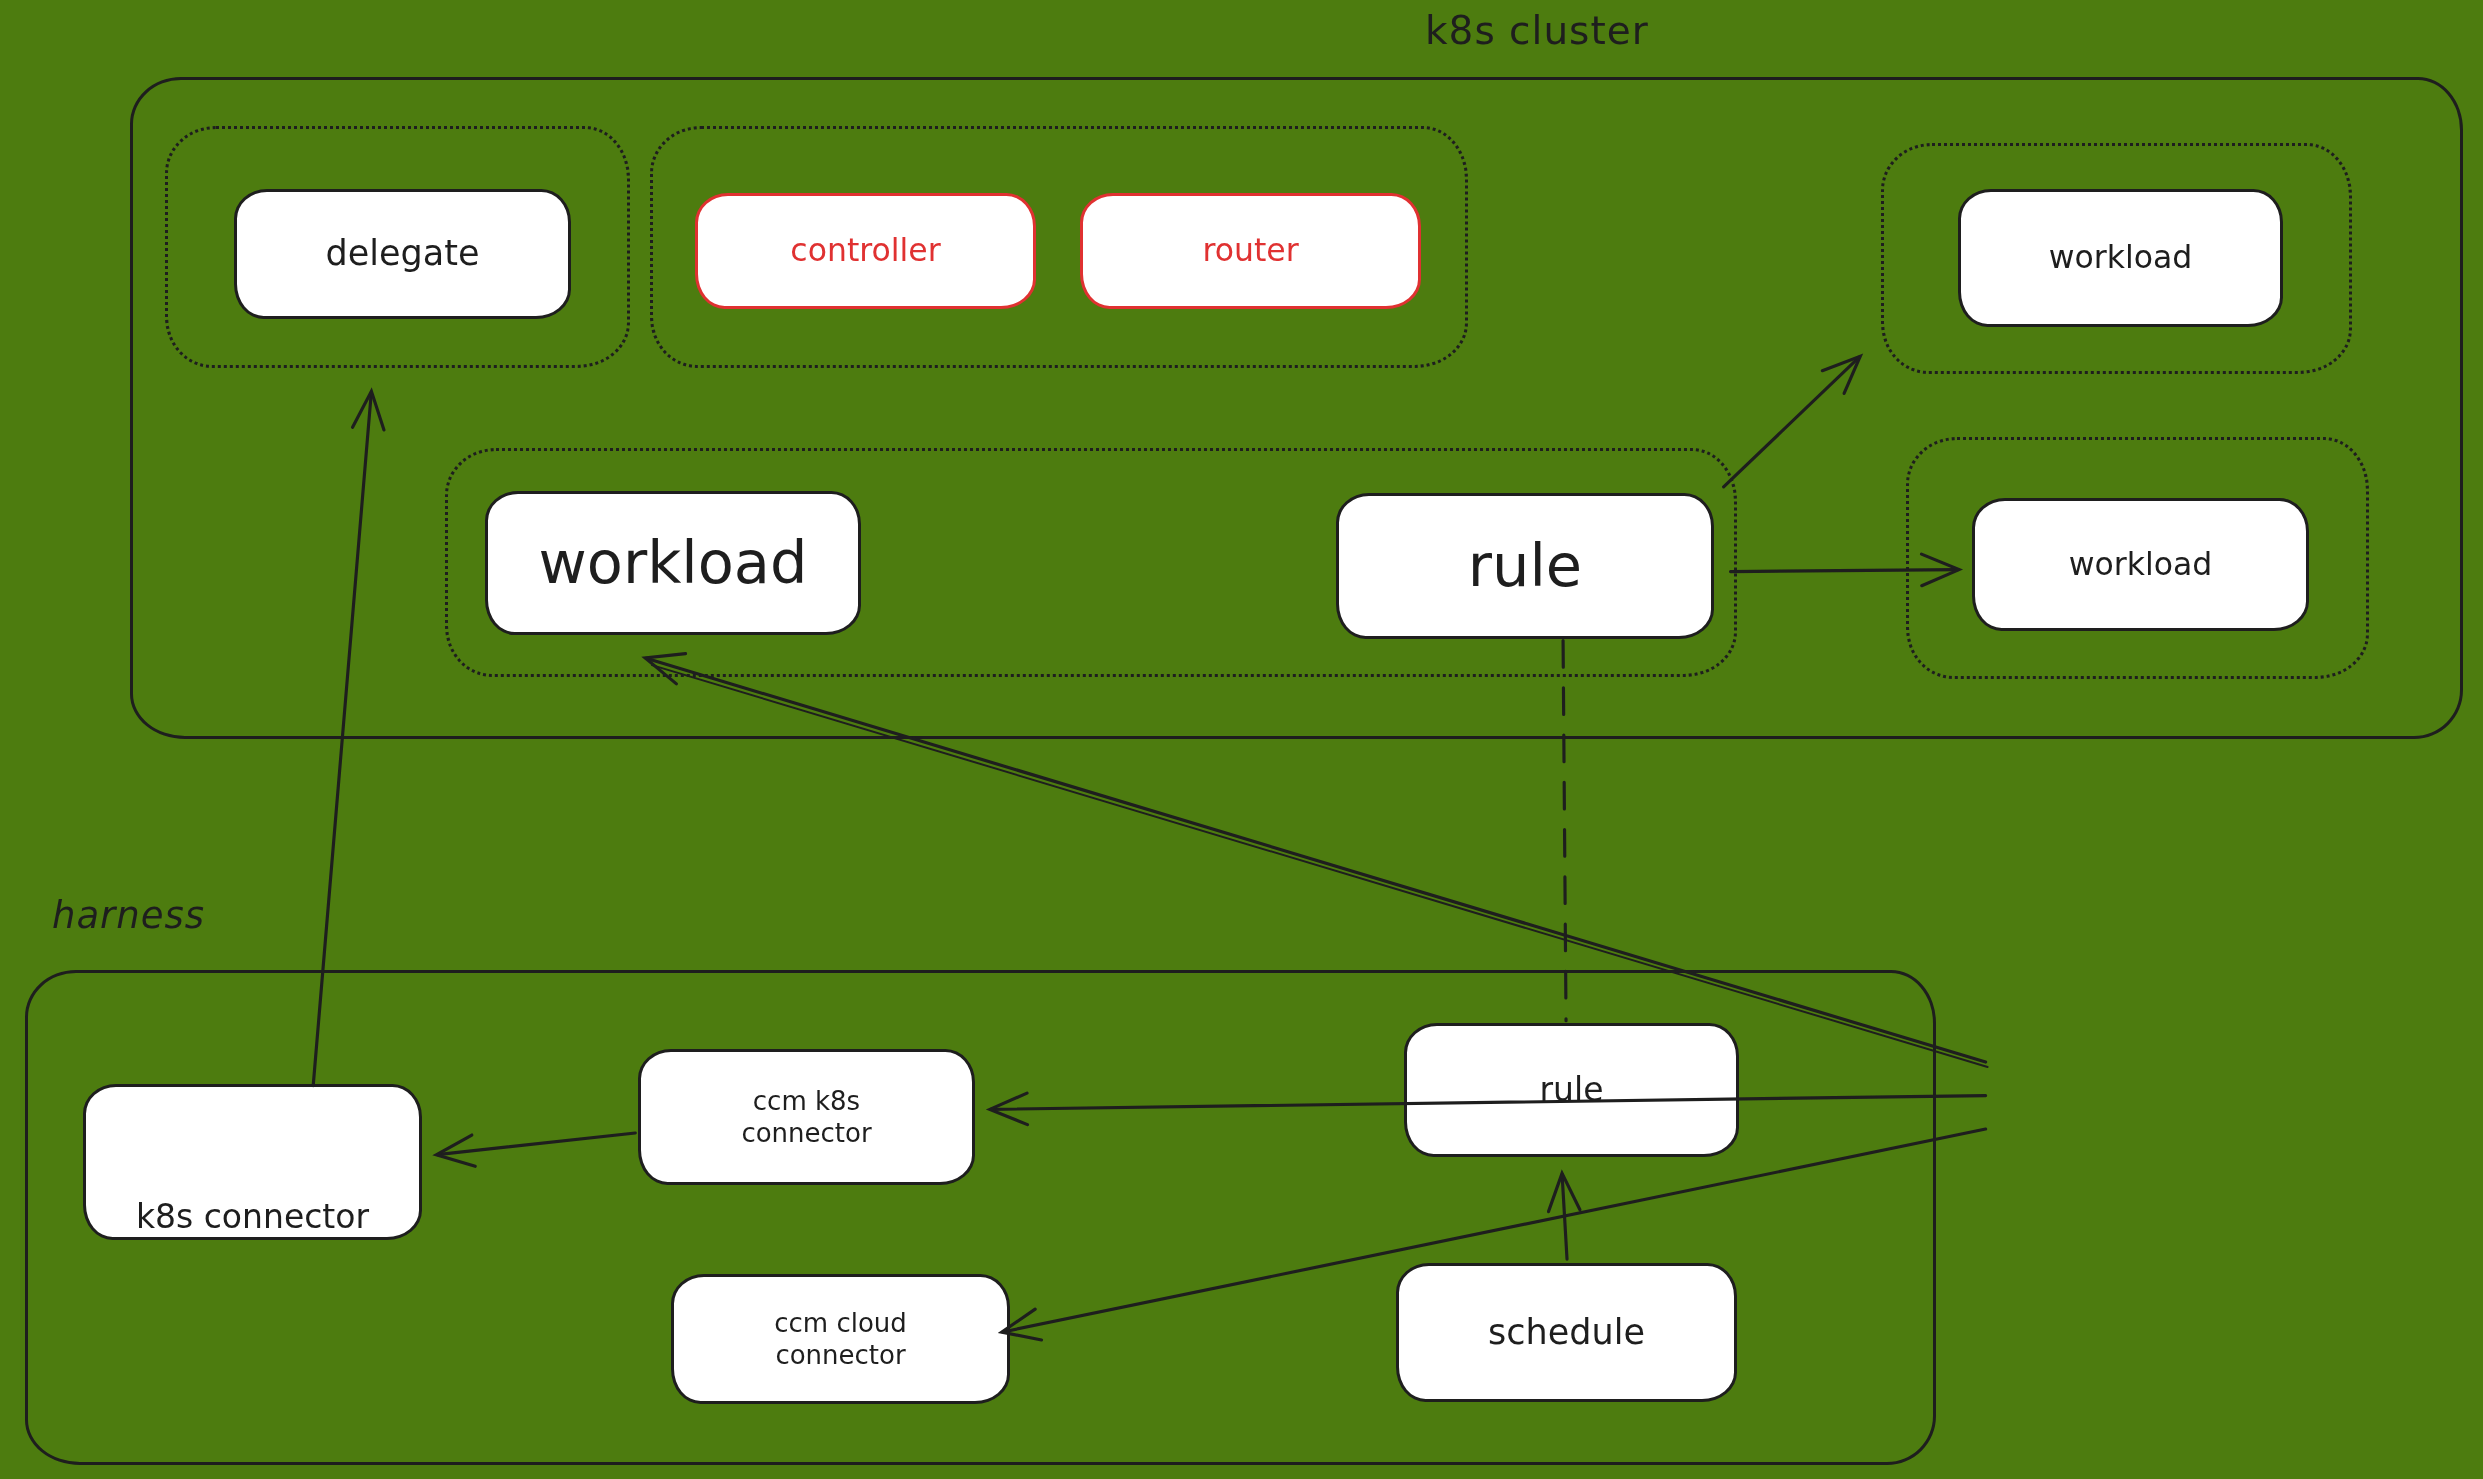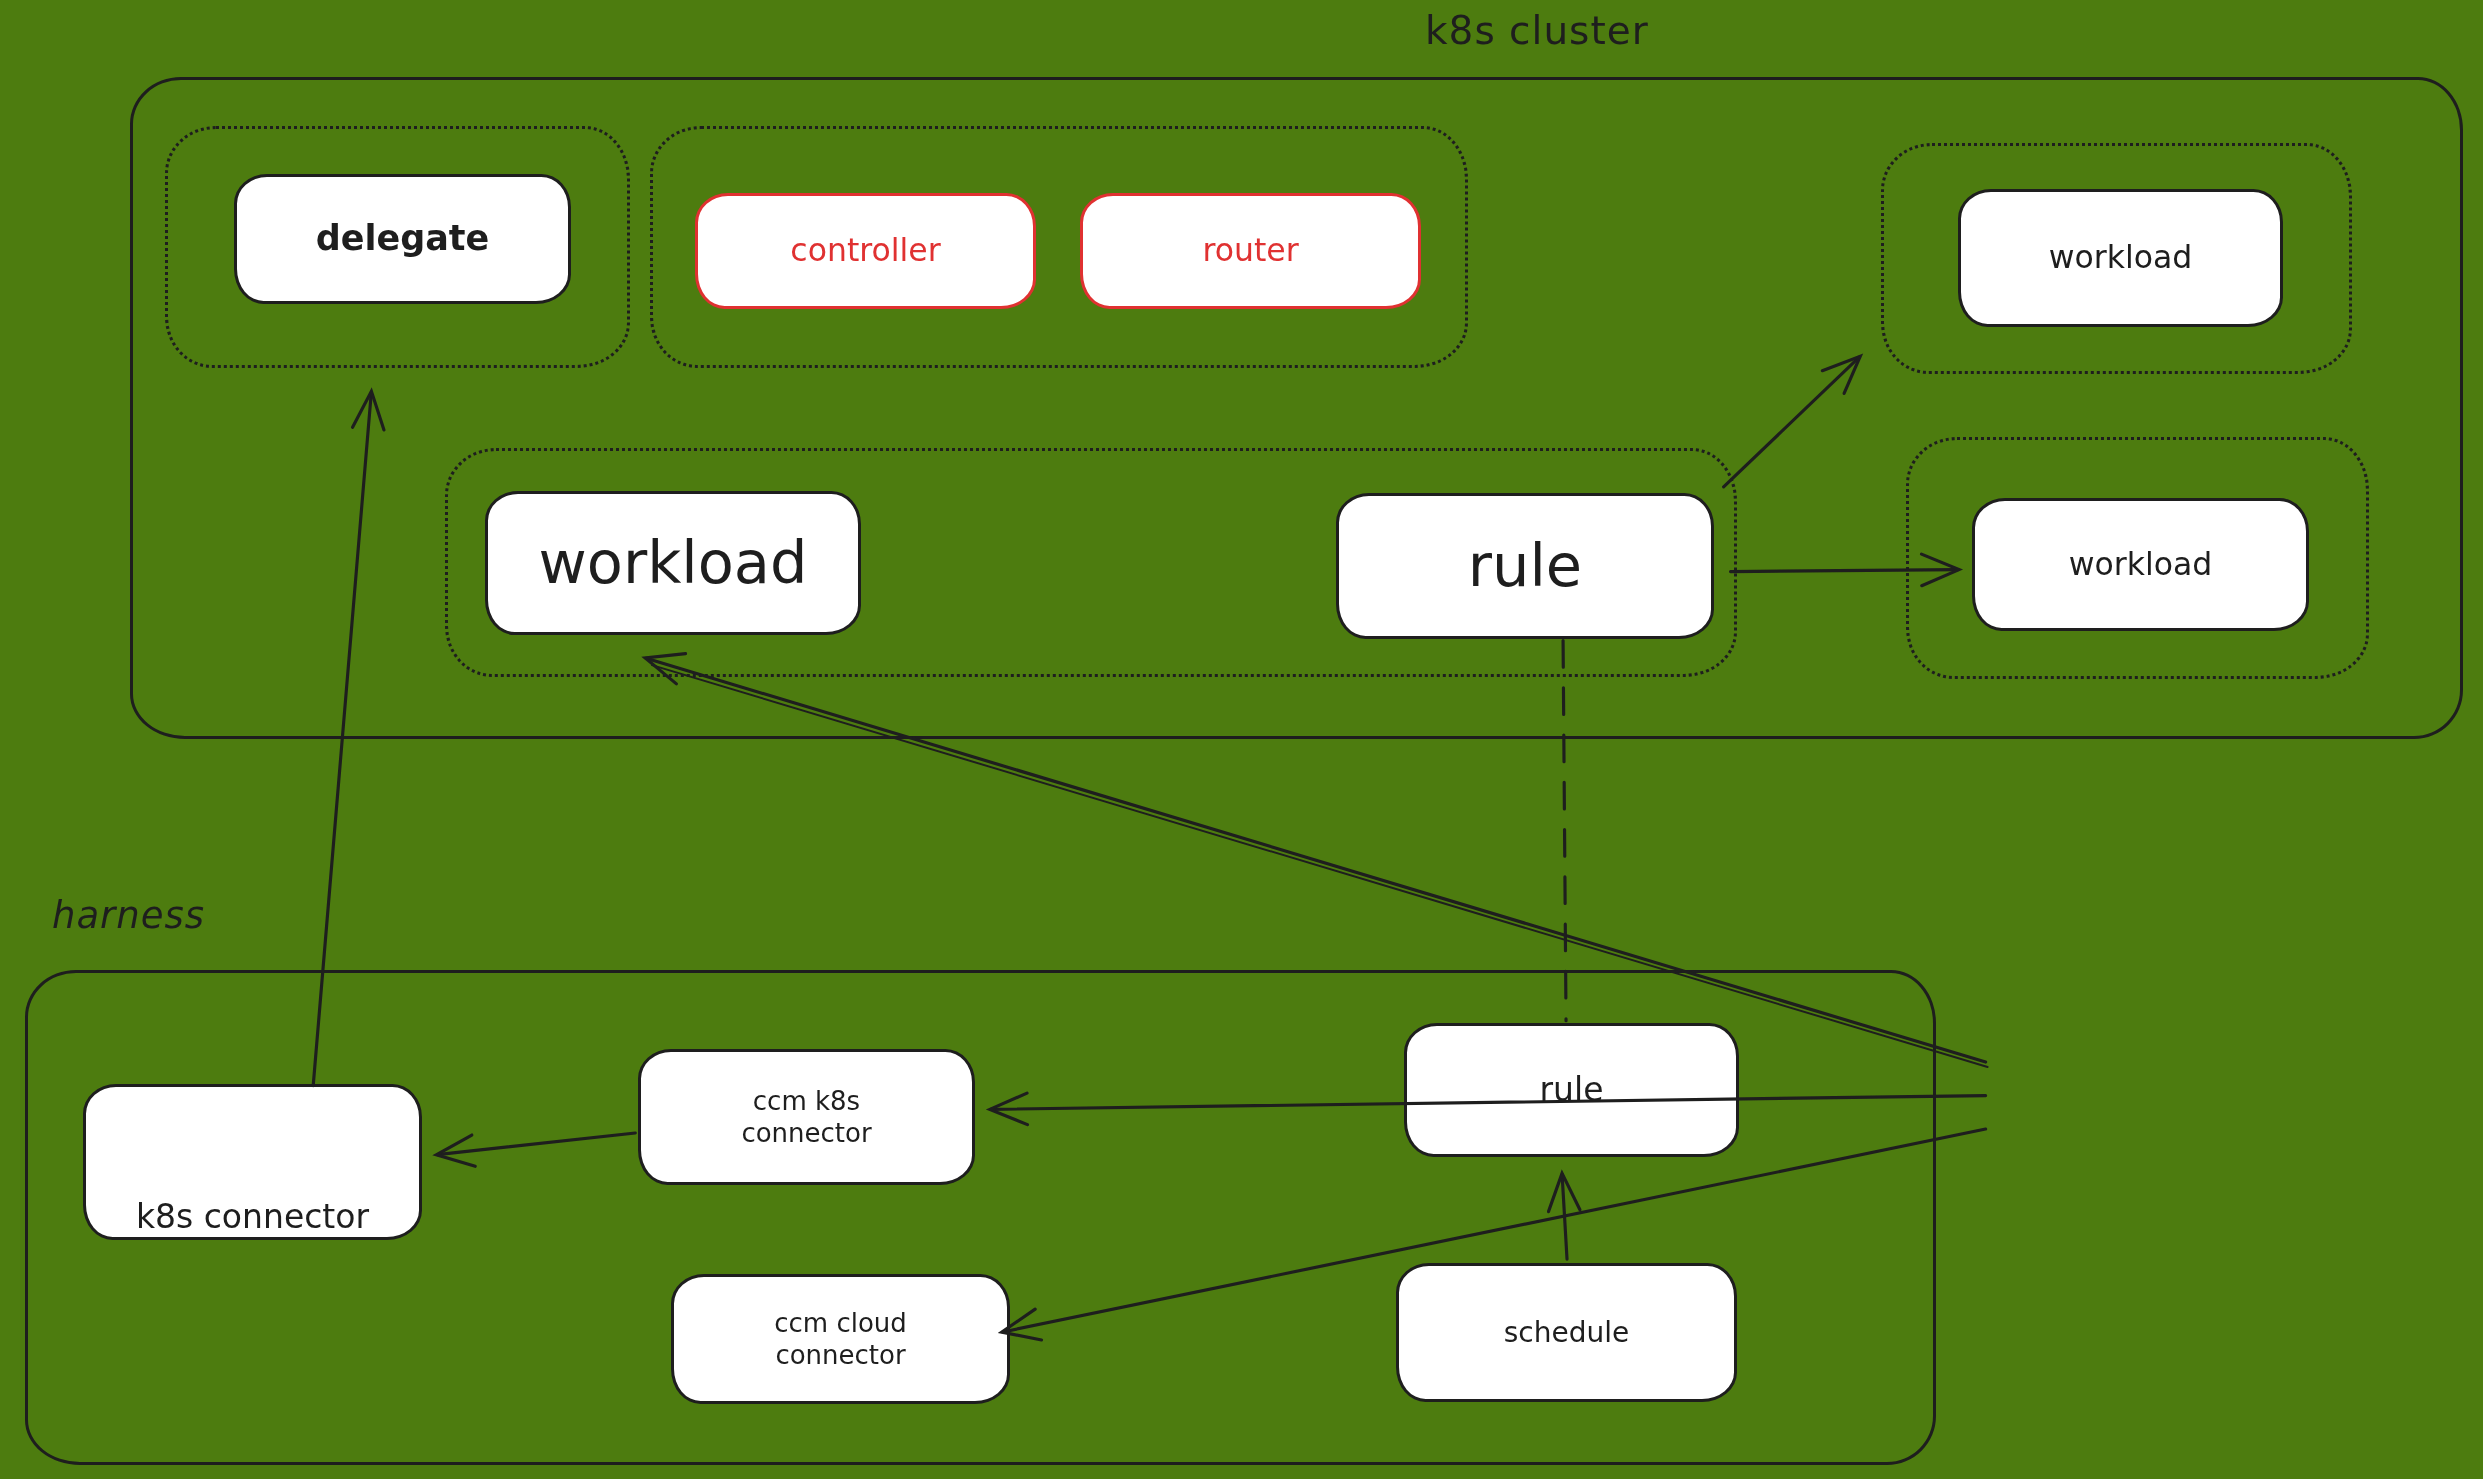--- a/index.html
+++ b/index.html
@@ -47,21 +47,21 @@
   }
   .free-label {
     font-size: 39px;
     letter-spacing: 1px;
     white-space: nowrap;
   }
   .fs-36 { font-size: 35px; }
   .fs-34 { font-size: 33px; }
   .fs-32 { font-size: 31.5px; }
   .fs-31 { font-size: 26px; }
-  .fs-30 { font-size: 28px; }
+  .fs-30 { font-size: 35px; }
   .fs-60 { font-size: 59px; }
   svg.edges {
     position: absolute;
     left: 0; top: 0;
     width: 2483px;
     height: 1480px;
     pointer-events: none;
   }
   svg.edges line, svg.edges path.edge {
     stroke: #1e1e1e;
@@ -73,21 +73,21 @@
 </head>
 <body>
 
 <div id="canvas">
 
   <div class="abs free-label" style="left:1425px; top:7.9px;">k8s cluster</div>
 
   <div class="abs container-solid" style="left:130px; top:77px; width:2333px; height:662px;"></div>
 
   <div class="abs group-dotted" style="left:165px; top:126px; width:465px; height:242px;"></div>
-  <div class="abs node fs-36" style="left:234px; top:174px; width:337px; height:130px;font-weight:bold;">
+  <div class="abs node fs-36" style="left:234px; top:189px; width:337px; height:130px;">
     <span>delegate</span>
   </div>
 
   <div class="abs group-dotted" style="left:650px; top:126px; width:818px; height:242px;"></div>
   <div class="abs node red fs-32" style="left:1080px; top:193px; width:341px; height:116px;">
     <span>router</span>
   </div>
   <div class="abs node red fs-32" style="left:695px; top:193px; width:341px; height:116px;">
     <span>controller</span>
   </div>

